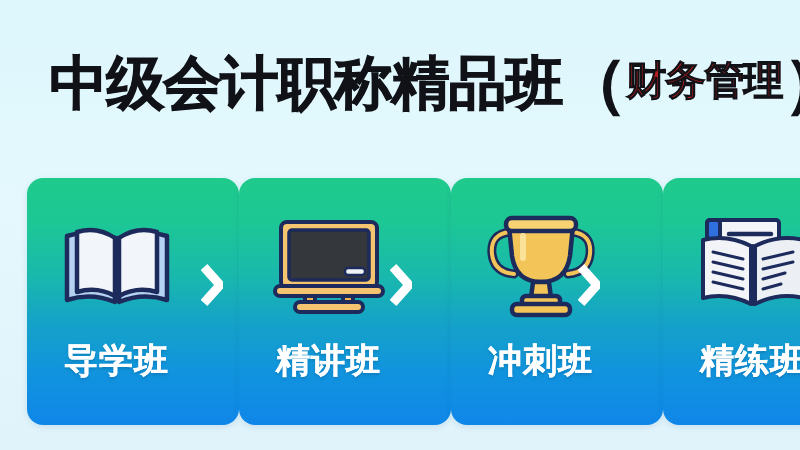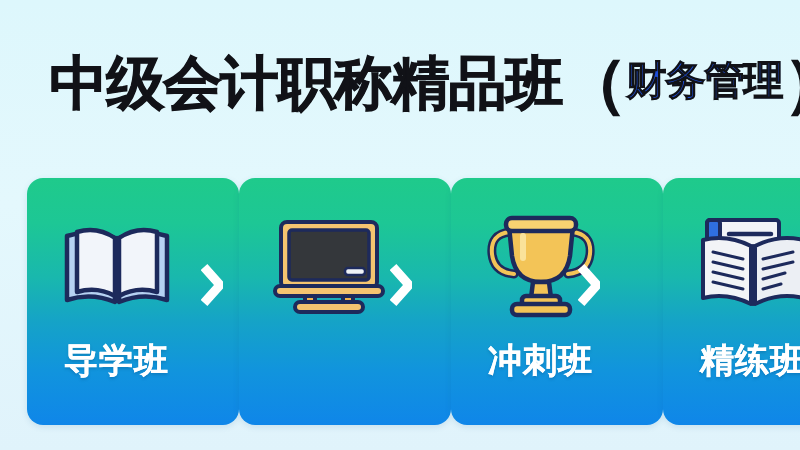--- a/index.html
+++ b/index.html
@@ -22,21 +22,21 @@
     font-family:"DejaVu Sans","Liberation Sans",sans-serif;
     font-weight:bold;font-size:58px;line-height:58px;color:#111217;
     letter-spacing:-1px;
     -webkit-text-stroke:1px #111217;
   }
   .title-paren{
     font-weight:bold;font-size:62px;line-height:58px;color:#111217;
     -webkit-text-stroke:1.5px #111217;margin-left:2px;
   }
   .title-sub{
-    font-weight:bold;font-size:40px;line-height:58px;color:#1d4ed8;
+    font-weight:bold;font-size:40px;line-height:58px;color:#b91c1c;
     -webkit-text-stroke:1px #111217;letter-spacing:-1px;
     position:relative;top:-3px;
   }
 
   
   .cards{
     position:absolute;left:27px;top:178px;width:746px;height:247px;
     display:flex;justify-content:space-between;align-items:stretch;
   }
   .card{
@@ -112,20 +112,21 @@
             <rect x="22" y="18" width="80" height="50" rx="3" fill="#34373b" stroke-width="3.5"></rect>
 
             <rect x="78" y="56" width="20" height="7" rx="3" fill="#eef2f6" stroke-width="2.5"></rect>
 
             <rect x="8" y="74" width="108" height="10" rx="5" fill="#f4c470"></rect>
 
             <rect x="28" y="90" width="68" height="10" rx="5" fill="#f4c470"></rect>
           </g>
         </svg>
       </div>
+      <div class="card-label">精讲班</div>
     </div>
 
     <div class="card">
       <div class="icon-zone">
         <svg width="118" height="108" viewBox="0 0 118 108">
           <g stroke="#1d2a5c" stroke-width="4.5" stroke-linejoin="round" stroke-linecap="round">
 
             <path d="M28 22 Q8 24 10 44 Q12 62 32 64" fill="none" stroke-width="9" stroke="#1d2a5c"></path>
             <path d="M28 22 Q8 24 10 44 Q12 62 32 64" fill="none" stroke-width="4" stroke="#f3c457"></path>
             <path d="M90 22 Q110 24 108 44 Q106 62 86 64" fill="none" stroke-width="9" stroke="#1d2a5c"></path>

